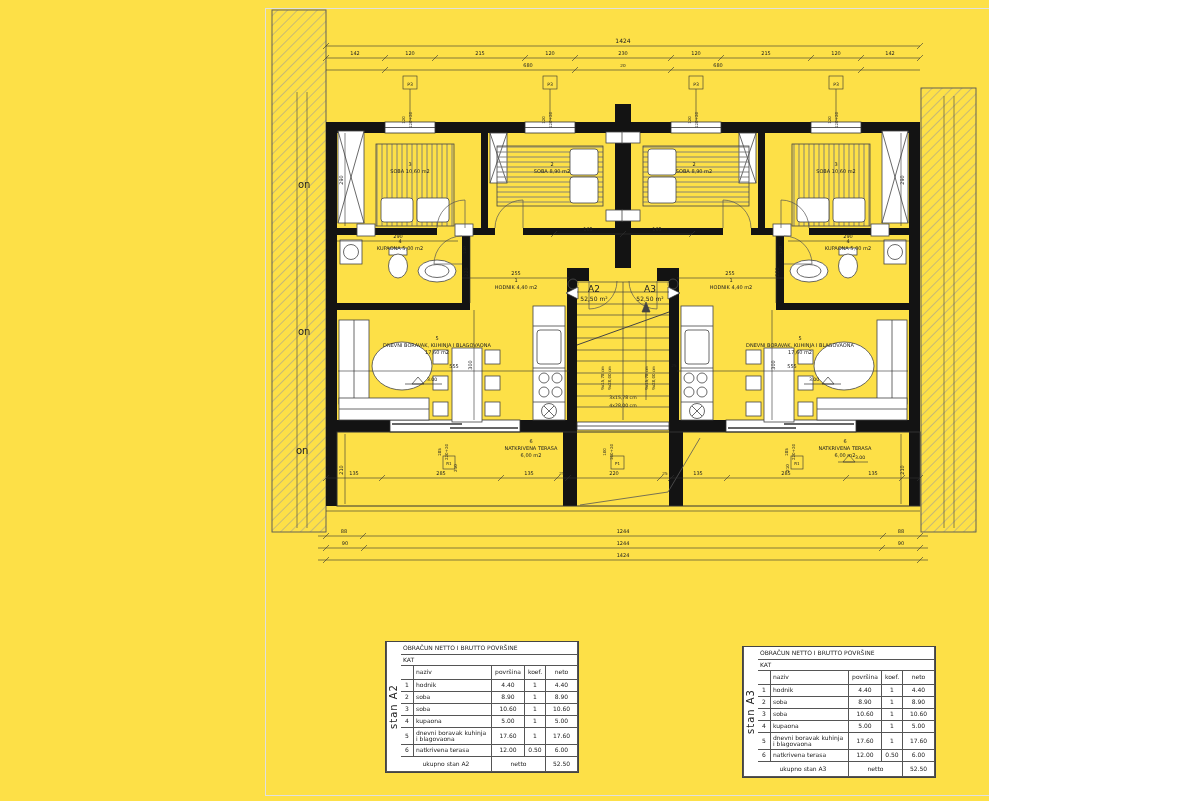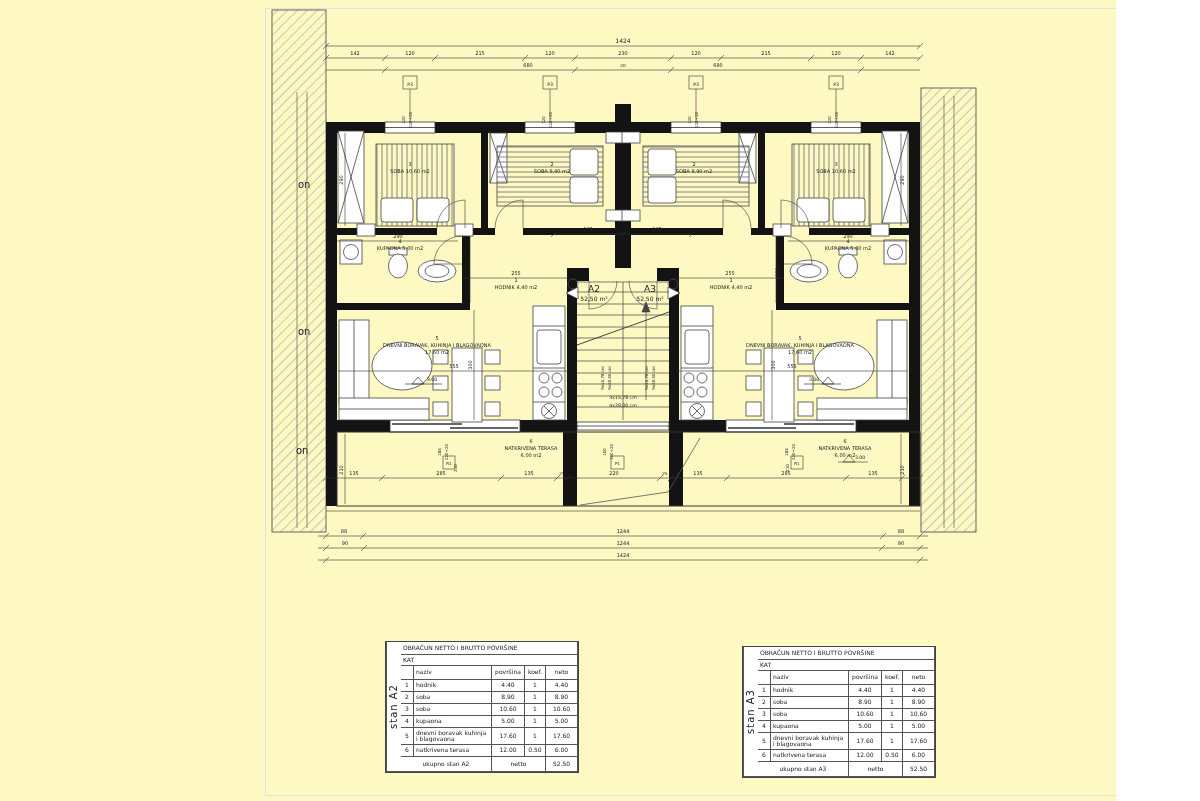--- a/index.html
+++ b/index.html
@@ -1,16 +1,16 @@
 <!DOCTYPE html>
 <html><head>
 <meta charset="utf-8">
 <style>
   html,body{margin:0;padding:0;background:#fff;}
-  #stage{position:relative;width:1116px;height:801px;background:#fef9c3;overflow:hidden;
+  #stage{position:relative;width:989px;height:801px;background:#fde047;overflow:hidden;
          font-family:"DejaVu Sans",sans-serif;}
   #sheet-border{position:absolute;left:265px;top:8px;width:930px;height:786px;
          border:1px solid #e0e0e0;}
   svg text{fill:#222;font-family:"DejaVu Sans",sans-serif;}
   .area-table{position:absolute;display:grid;width:192px;
       grid-template-columns:15px 13px 78px 33px 21px 32px;
       grid-template-rows:13px 11px 14px 12px 12px 12px 12px 17px 12px 15px;
       font-size:6px;color:#222;background:#fff;border:1.2px solid #444;line-height:1.05;}
   .c{border-right:0.8px solid #555;border-bottom:0.8px solid #555;display:flex;
       align-items:center;padding:0 2px;overflow:hidden;}

